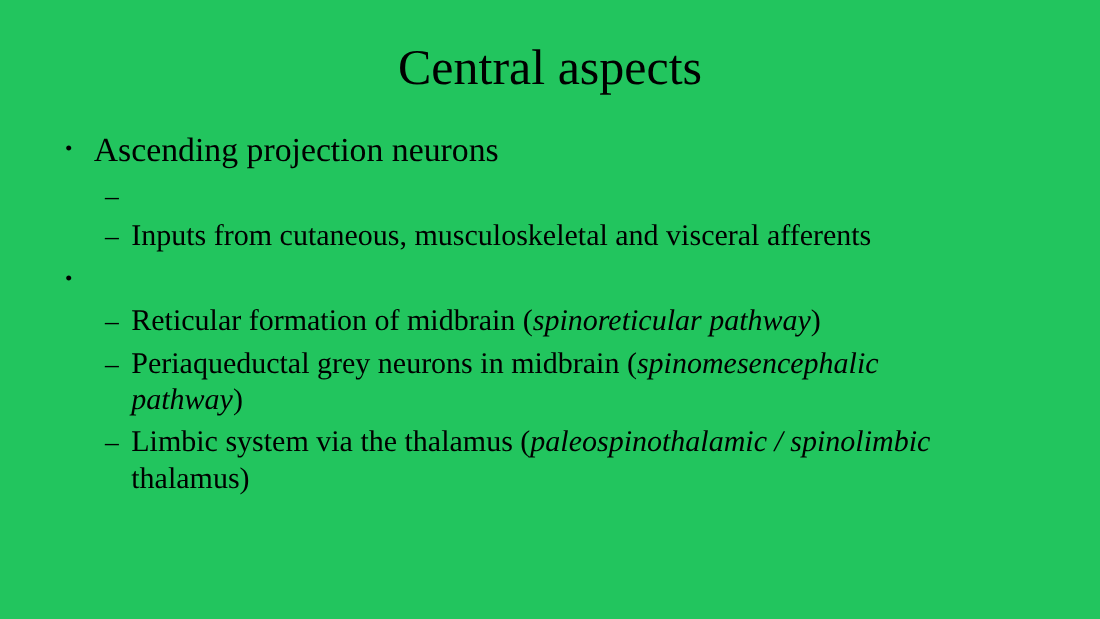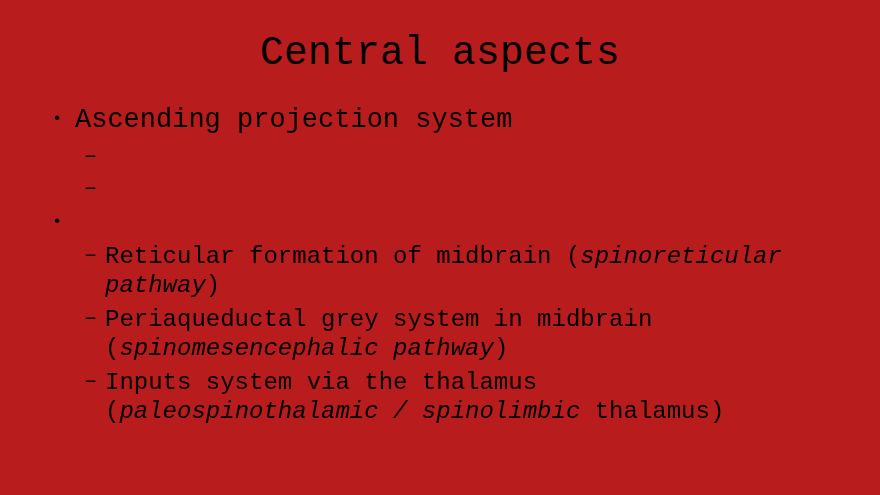--- a/index.html
+++ b/index.html
@@ -4,23 +4,23 @@
 <style>
   html, body {
     margin: 0;
     padding: 0;
     background: #ffffff;
   }
   .slide {
     position: relative;
     width: 880px;
     height: 495px;
-    background: #b91c1c;
+    background: #22c55e;
     color: #000000;
-    font-family: Liberation Mono, monospace;
+    font-family: Liberation Serif, serif;
     box-sizing: border-box;
     padding-top: 30px;
     overflow: hidden;
   }
   .slide-title {
     margin: 0 0 26px 0;
     font-size: 40px;
     line-height: 1.2;
     font-weight: 400;
     text-align: center;
@@ -70,44 +70,45 @@
 <body>
 
 <div class="slide">
 
   <h1 class="slide-title">Central aspects</h1>
 
   <div class="bullet-list">
 
     <div class="li l1">
       <span class="marker">•</span>
-      <span class="text">Ascending projection system</span>
+      <span class="text">Ascending projection neurons</span>
     </div>
 
     <div class="li l2">
       <span class="marker">–</span>
     </div>
 
     <div class="li l2">
       <span class="marker">–</span>
+      <span class="text"><span class="seg">Inputs from cutaneous, musculoskeletal and visceral afferents</span></span>
     </div>
 
     <div class="li l1">
       <span class="marker">•</span>
     </div>
 
     <div class="li l2">
       <span class="marker">–</span>
       <span class="text"><span class="seg">Reticular formation of midbrain (</span><span class="seg it">spinoreticular pathway</span><span class="seg">)</span></span>
     </div>
 
     <div class="li l2">
       <span class="marker">–</span>
-      <span class="text"><span class="seg">Periaqueductal grey system in midbrain (</span><span class="seg it">spinomesencephalic pathway</span><span class="seg">)</span></span>
+      <span class="text"><span class="seg">Periaqueductal grey neurons in midbrain (</span><span class="seg it">spinomesencephalic pathway</span><span class="seg">)</span></span>
     </div>
 
     <div class="li l2">
       <span class="marker">–</span>
-      <span class="text"><span class="seg">Inputs system via the thalamus (</span><span class="seg it">paleospinothalamic / spinolimbic</span><span class="seg"> thalamus)</span></span>
+      <span class="text"><span class="seg">Limbic system via the thalamus (</span><span class="seg it">paleospinothalamic / spinolimbic</span><span class="seg"> thalamus)</span></span>
     </div>
 
   </div>
 </div>
 
 </body></html>

